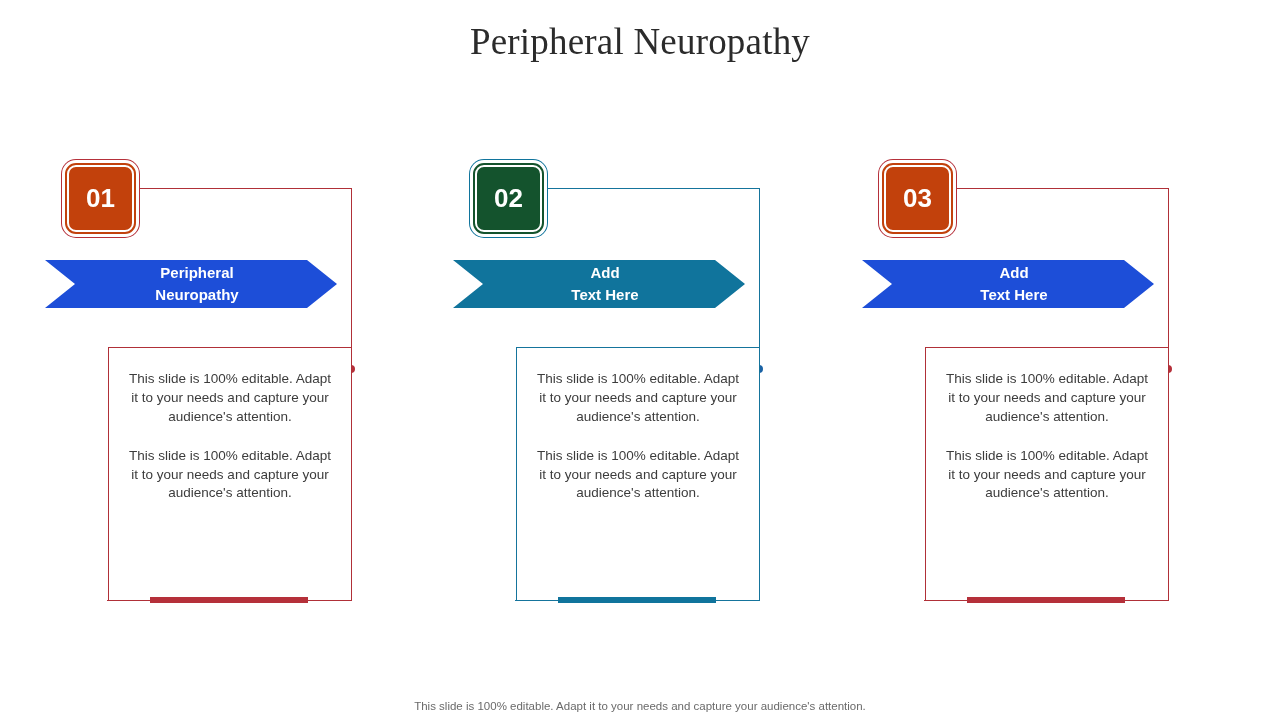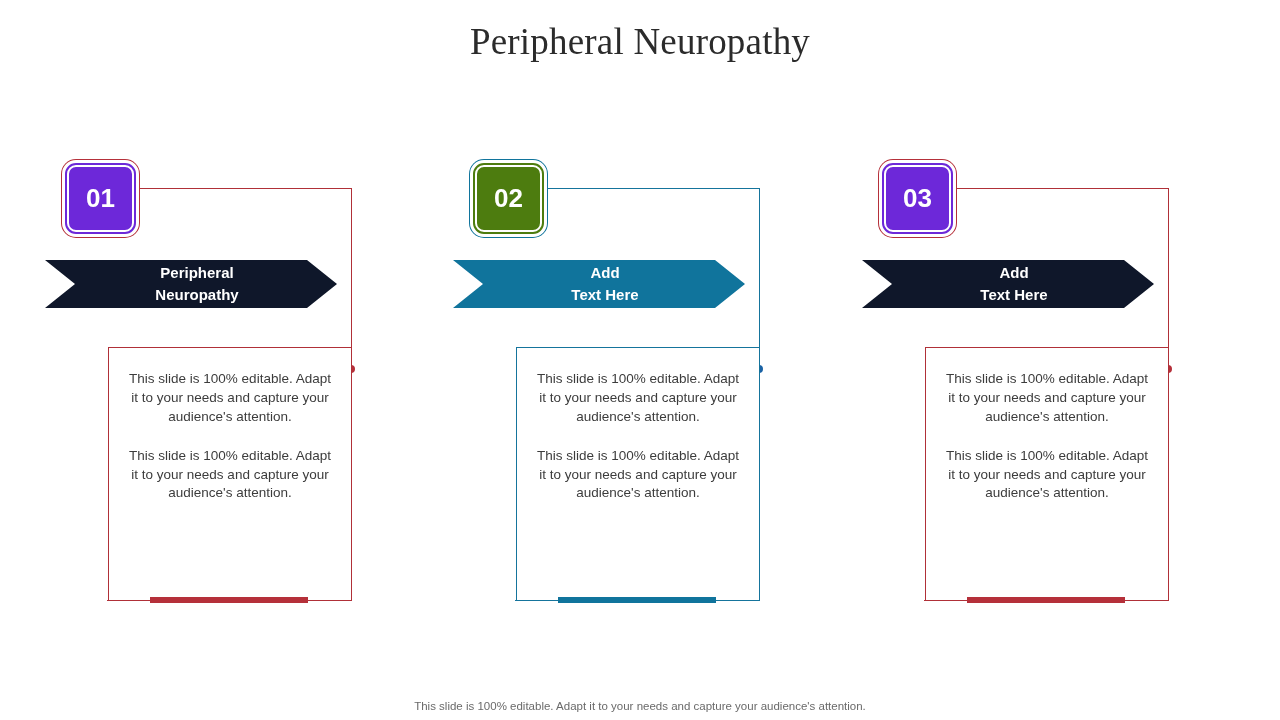--- a/index.html
+++ b/index.html
@@ -60,53 +60,53 @@
   .frame.blue { border-color: #15749c; }
 
   
   .badge {
     position: absolute;
     left: 17px;
     top: 5px;
     width: 77px;
     height: 77px;
     border-radius: 14px;
-    background: #6d28d9;
+    background: #c2410c;
     border: 3px solid #ffffff;
     box-shadow: 0 0 0 1px #b5303a;
     display: flex;
     align-items: center;
     justify-content: center;
     color: #ffffff;
     font-size: 26px;
     font-weight: bold;
     box-sizing: border-box;
   }
   .badge.blue {
-    background: #4d7c0f;
+    background: #14532d;
     box-shadow: 0 0 0 1px #10749c;
   }
   .badge .inner {
     width: 63px;
     height: 63px;
     border-radius: 9px;
     border: 2px solid #ffffff;
     display: flex;
     align-items: center;
     justify-content: center;
   }
 
   
   .banner {
     position: absolute;
     left: 0px;
     top: 105px;
     width: 292px;
     height: 48px;
-    background: #0f172a;
+    background: #1d4ed8;
     clip-path: polygon(0 0, 262px 0, 292px 24px, 262px 48px, 0 48px, 30px 24px);
     display: flex;
     align-items: center;
     justify-content: center;
     text-align: center;
   }
   .banner.blue { background: #10749c; }
   .banner .banner-text {
     color: #ffffff;
     font-size: 15px;

